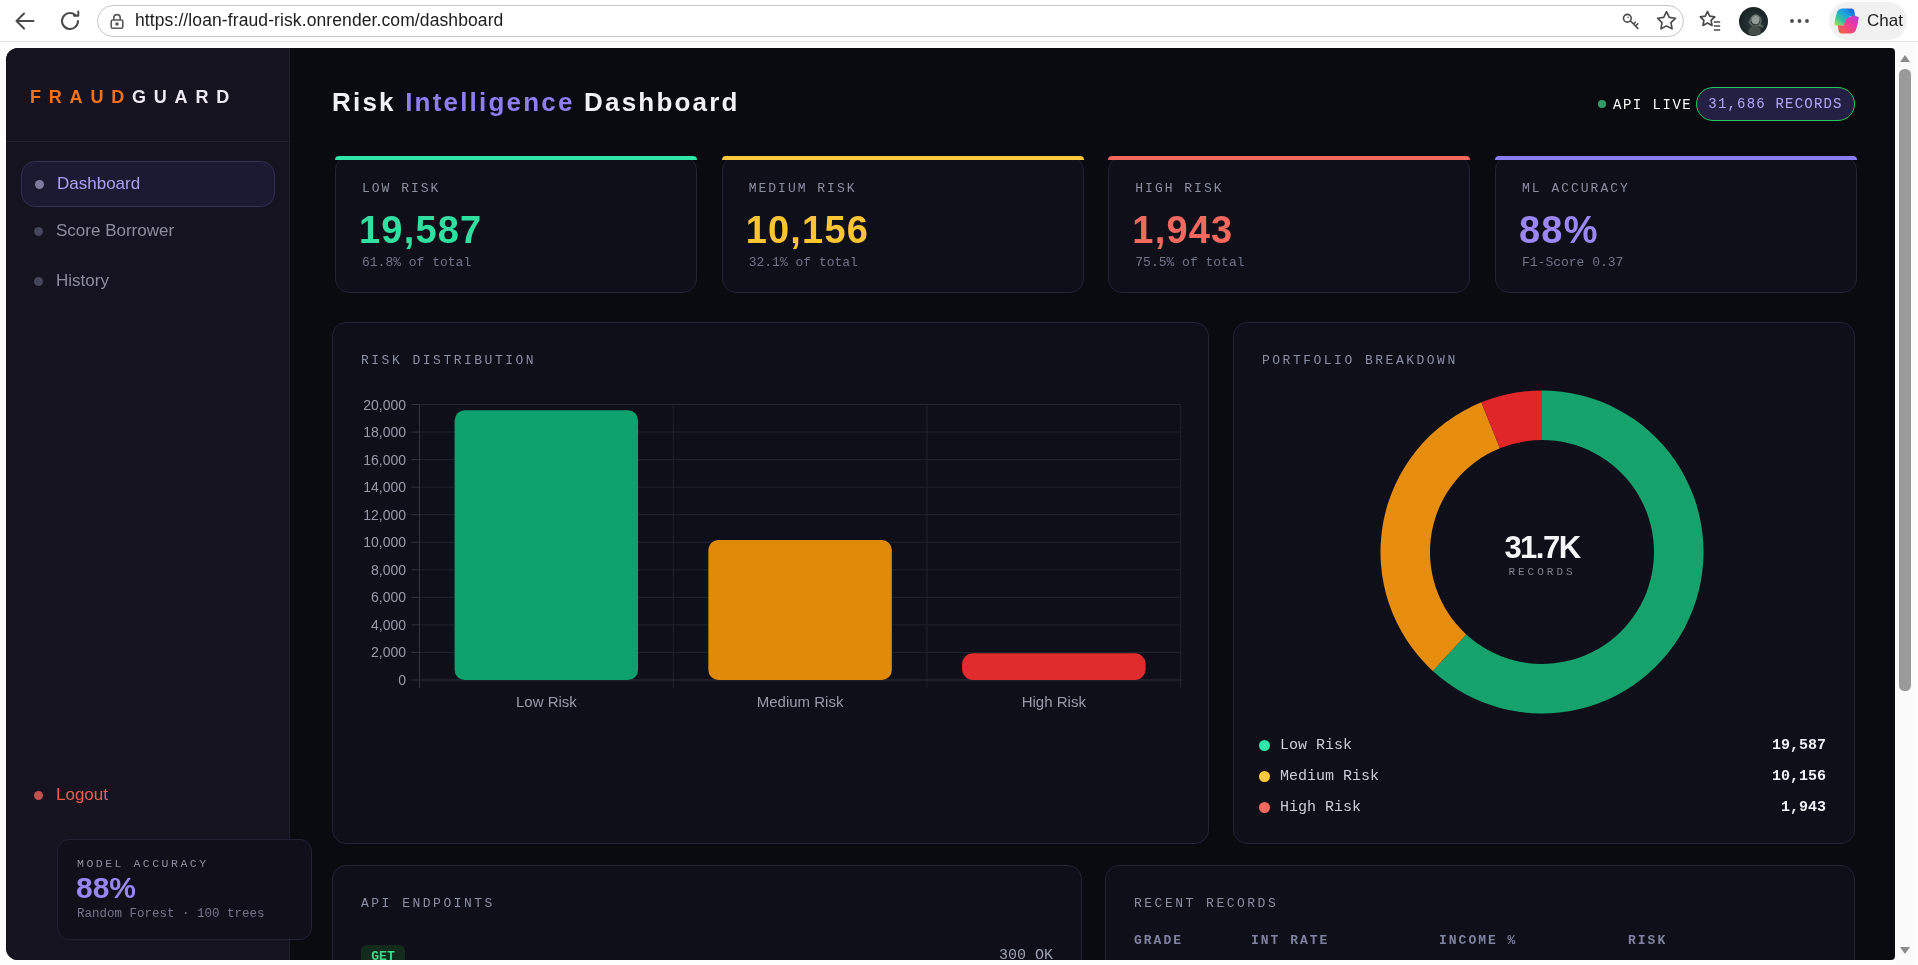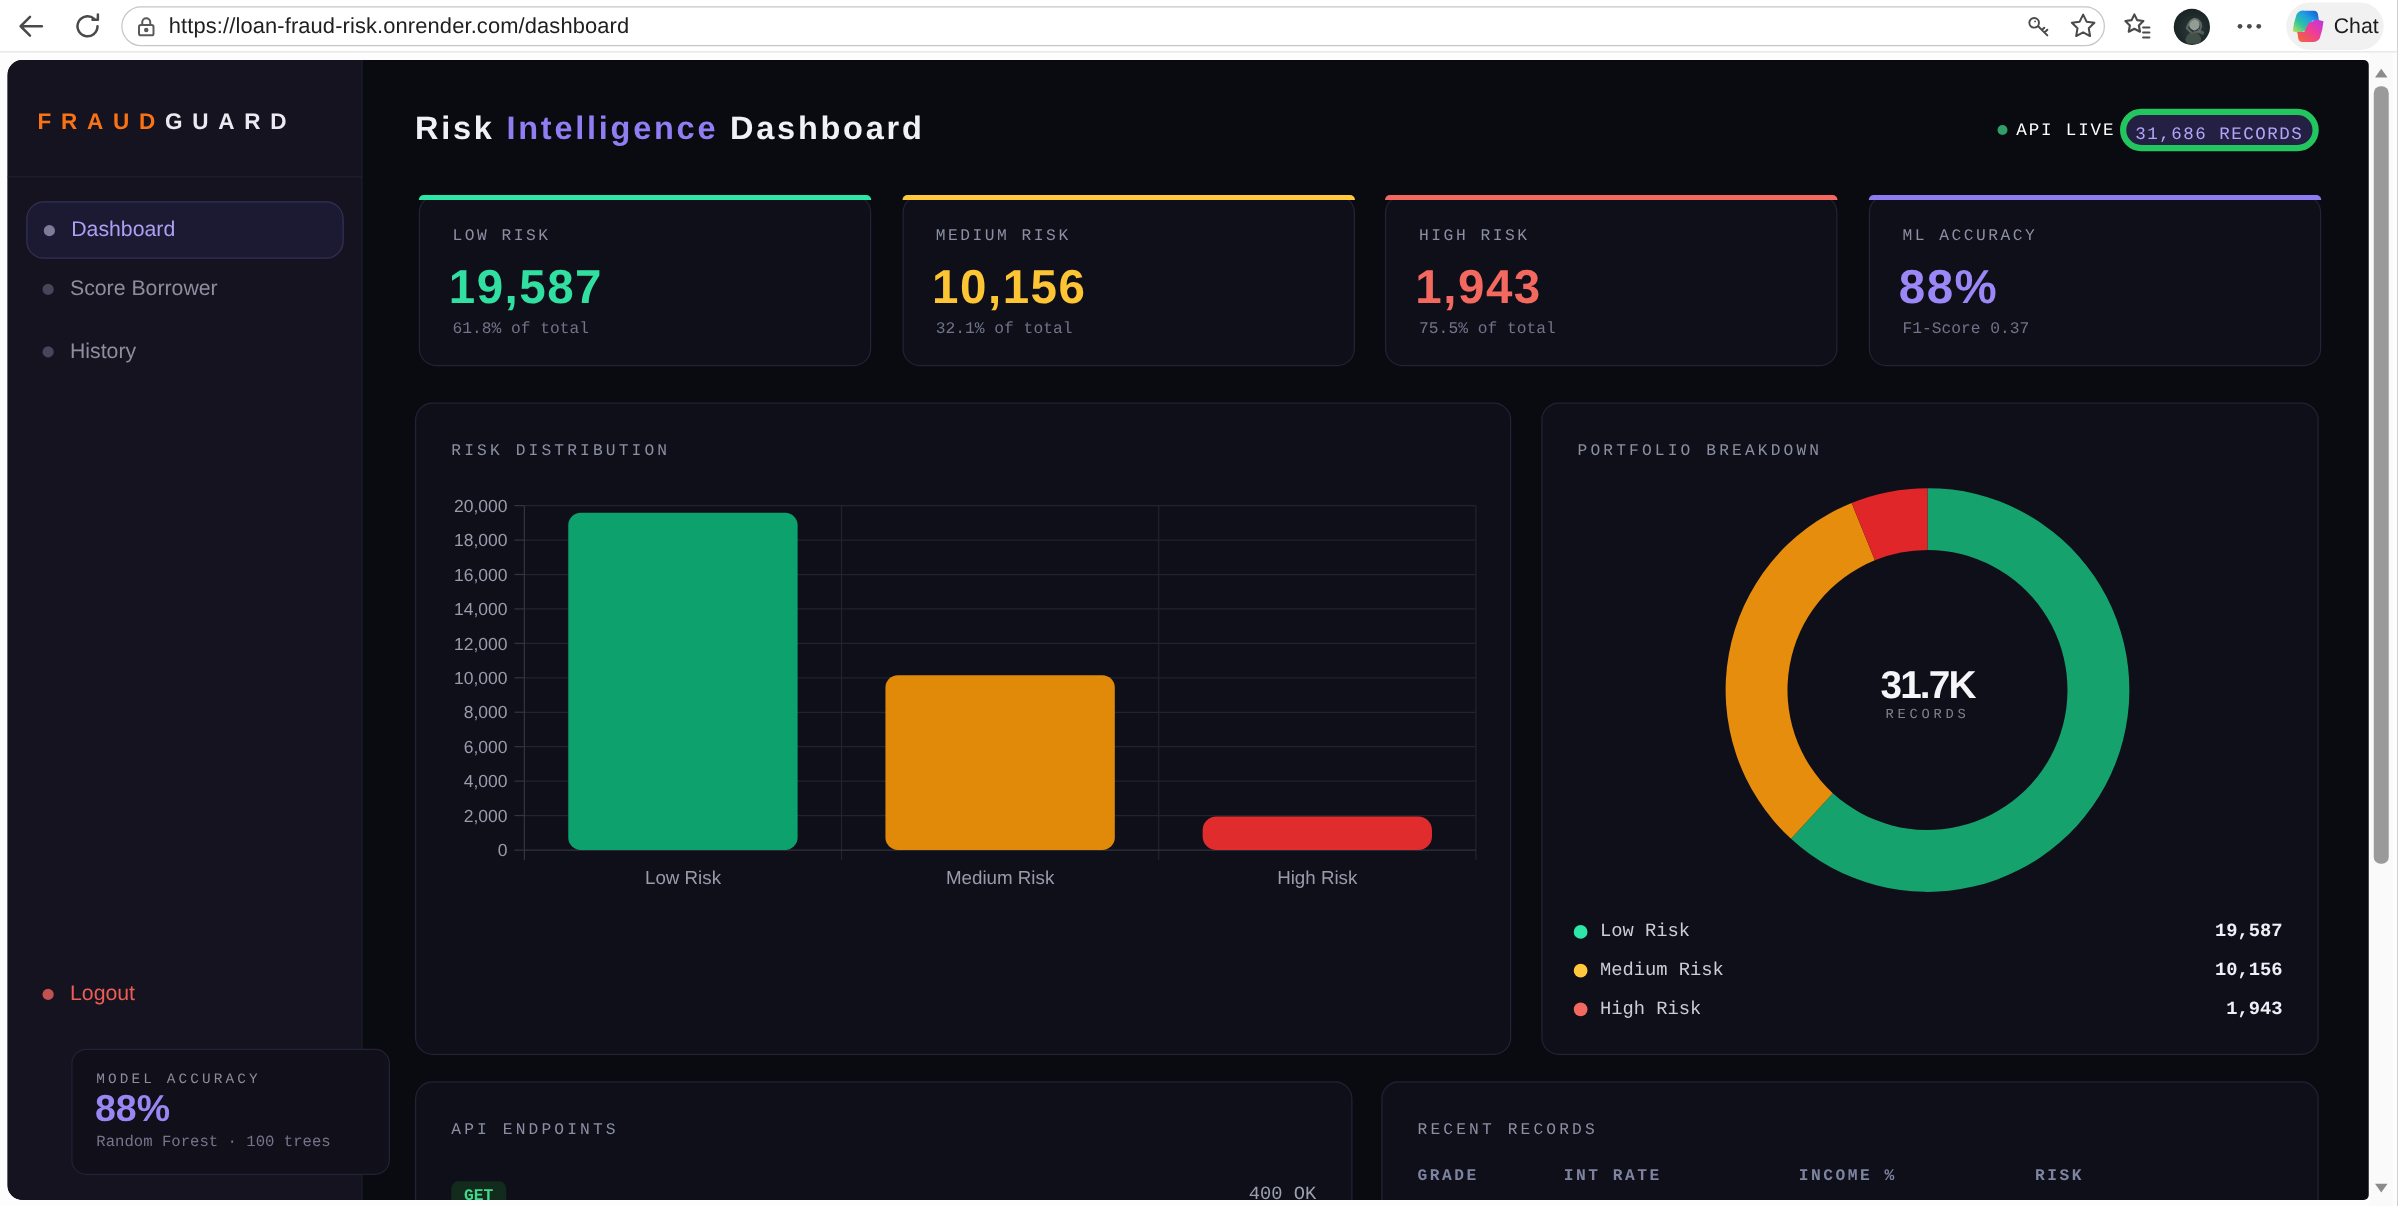--- a/index.html
+++ b/index.html
@@ -127,21 +127,21 @@
       <div id="modelcard">
         <div class="mono" style="position:absolute;left:19px;top:17px;font-size:11.5px;letter-spacing:2.5px;color:#8d8c9e">MODEL ACCURACY</div>
         <div style="position:absolute;left:18px;top:31px;font-size:30px;font-weight:bold;color:#9887f3">88%</div>
         <div class="mono" style="position:absolute;left:19px;top:67px;font-size:12.5px;color:#75748a">Random Forest · 100 trees</div>
       </div>
     </div>
     <div id="main">
       <div style="position:absolute;left:41px;top:39px;font-size:26px;font-weight:bold;letter-spacing:2.2px"><span style="color:#f2f0f7">Risk </span><span style="color:#8f7df2">Intelligence</span><span style="color:#f2f0f7"> Dashboard</span></div>
       <div style="position:absolute;left:1307px;top:52px;width:8px;height:8px;border-radius:50%;background:#2f9e68"></div>
       <div class="mono" style="position:absolute;left:1322px;top:49px;font-size:14px;letter-spacing:1.5px;color:#ffffff">API LIVE</div>
-      <div class="mono" style="position:absolute;left:1405px;top:39px;width:159px;height:34px;background:#242043;border:5px solid #22c55e;border-radius:17px;line-height:32px;text-align:center;font-size:14px;letter-spacing:1.2px;color:#b3a6fa">31,686 RECORDS</div>
+      <div class="mono" style="position:absolute;left:1405px;top:39px;width:159px;height:34px;background:#242043;border:1px solid #22c55e;border-radius:17px;line-height:32px;text-align:center;font-size:14px;letter-spacing:1.2px;color:#b3a6fa">31,686 RECORDS</div>
 
       <div class="card" style="left:44px;top:108px;width:362px;height:137px">
         <div class="topbar" style="background:#2ee6a8"></div>
         <div class="statlabel">LOW RISK</div>
         <div class="statnum" style="color:#31e0a1">19,587</div>
         <div class="statsub">61.8% of total</div>
       </div>
       <div class="card" style="left:430.7px;top:108px;width:362px;height:137px">
         <div class="topbar" style="background:#ffc93c"></div>
         <div class="statlabel">MEDIUM RISK</div>
@@ -236,21 +236,21 @@
         <div class="mono" style="position:absolute;right:28px;top:445px;font-size:15px;font-weight:bold;color:#eef0f5">10,156</div>
         <div style="position:absolute;left:25px;top:479px;width:11px;height:11px;border-radius:50%;background:#f4695f"></div>
         <div class="mono" style="position:absolute;left:46px;top:476px;font-size:15px;color:#ccccda">High Risk</div>
         <div class="mono" style="position:absolute;right:28px;top:476px;font-size:15px;font-weight:bold;color:#eef0f5">1,943</div>
       </div>
 
       <div class="card" style="left:41px;top:817px;width:750px;height:205px">
         <div class="ctitle">API ENDPOINTS</div>
         <div class="mono" style="position:absolute;left:28px;top:79px;width:44px;height:24px;background:#132b1d;border-radius:6px;text-align:center;line-height:24px;font-size:13px;font-weight:bold;color:#41d98c">GET</div>
         <div class="mono" style="position:absolute;left:173px;top:93px;font-size:12px;color:#ef4444">/api/health</div>
-        <div class="mono" style="position:absolute;right:28px;top:81px;font-size:15px;color:#9aa0b0">400 OK</div>
+        <div class="mono" style="position:absolute;right:28px;top:81px;font-size:15px;color:#9aa0b0">300 OK</div>
       </div>
       <div class="card" style="left:814px;top:817px;width:750px;height:205px">
         <div class="ctitle">RECENT RECORDS</div>
         <div class="mono" style="position:absolute;left:28px;top:67px;font-size:13px;font-weight:bold;letter-spacing:2px;color:#7e83a0">GRADE</div>
         <div class="mono" style="position:absolute;left:145px;top:67px;font-size:13px;font-weight:bold;letter-spacing:2px;color:#7e83a0">INT RATE</div>
         <div class="mono" style="position:absolute;left:333px;top:67px;font-size:13px;font-weight:bold;letter-spacing:2px;color:#7e83a0">INCOME %</div>
         <div class="mono" style="position:absolute;left:522px;top:67px;font-size:13px;font-weight:bold;letter-spacing:2px;color:#7e83a0">RISK</div>
       </div>
     </div>
   </div>

